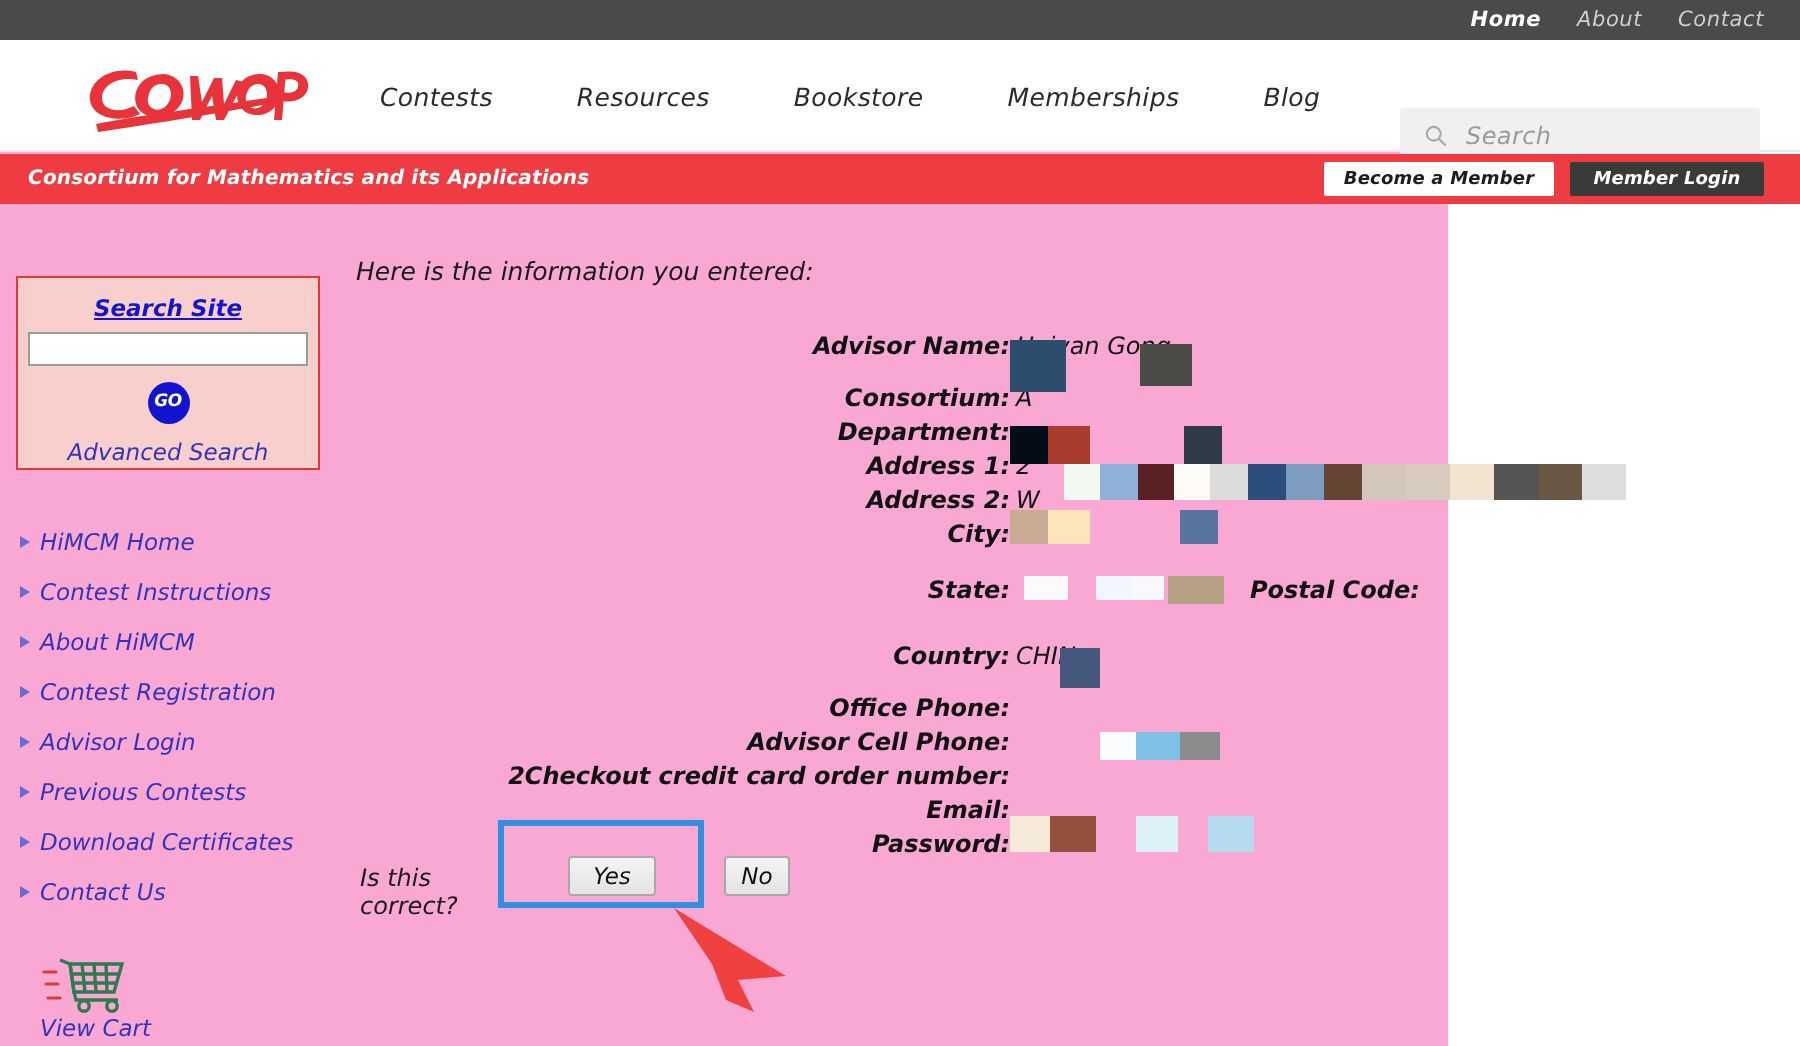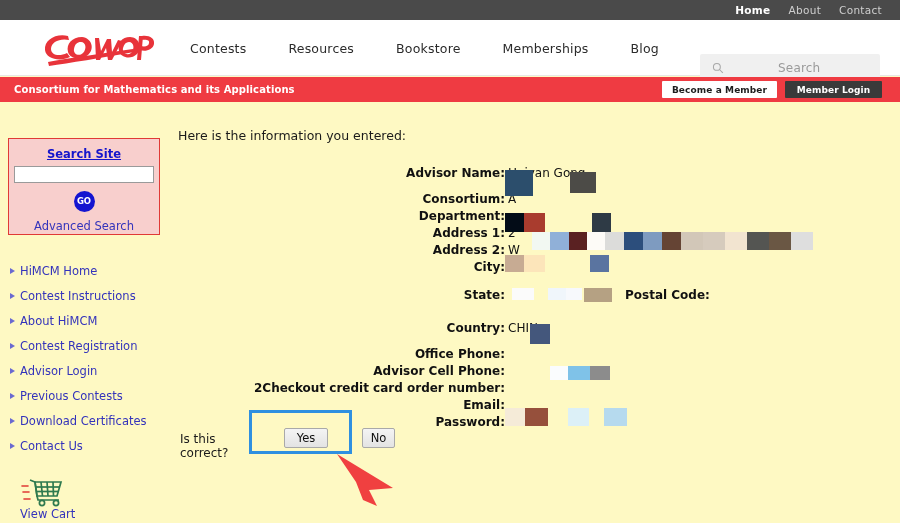--- a/index.html
+++ b/index.html
@@ -3,21 +3,21 @@
 <meta charset="utf-8">
 <style>
   * { box-sizing: border-box; }
   html, body {
     margin: 0; padding: 0;
     width: 900px; height: 523px;
     background: #ffffff;
     font-family: "DejaVu Sans", "Liberation Sans", sans-serif;
     overflow: hidden;
   }
-  #page { position: relative; width: 900px; height: 523px; background:#fef9c3; }
+  #page { position: relative; width: 724px; height: 523px; background:#f9a8d4;font-style:italic; }
 
   
   .utility-bar {
     position: absolute; left:0; top:0; width:900px; height:20px;
     background:#4a4a4a;
     display:flex; align-items:center; justify-content:flex-end;
     padding-right:18px;
   }
   .utility-link {
     font-size: 10.5px; letter-spacing: .3px;
@@ -41,21 +41,21 @@
     display:flex; align-items:center;
   }
   .nav-item {
     font-size:12.5px; color:#2b2b2b; margin-right:42px;
     letter-spacing:.2px; text-decoration:none; white-space:nowrap;
   }
 
   .header-search {
     position:absolute; left:700px; top:34px; width:180px; height:27px;
     background:#f0f0f0; border:none; border-radius:2px;
-    display:flex; align-items:center; padding-left:12px;gap:45px;
+    display:flex; align-items:center; padding-left:12px;
   }
   .header-search .mag { width:12px; height:12px; flex:0 0 auto; }
   .header-search .ph {
     font-size:12px; color:#9a9a9a; margin-left:9px; letter-spacing:.2px;
   }
 
   
   .red-banner {
     position:absolute; left:0; top:77px; width:900px; height:25px;
     background:#ef3b42;

